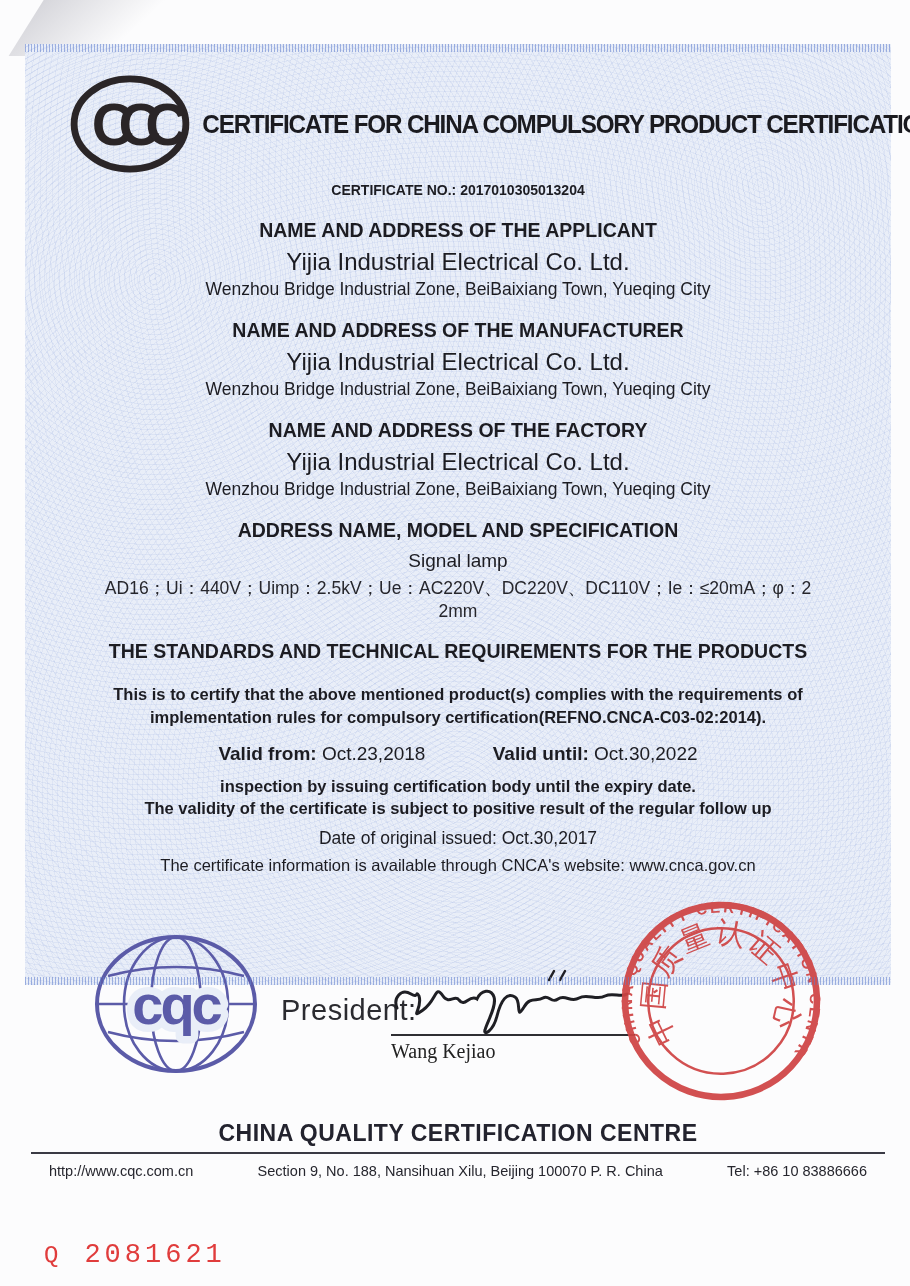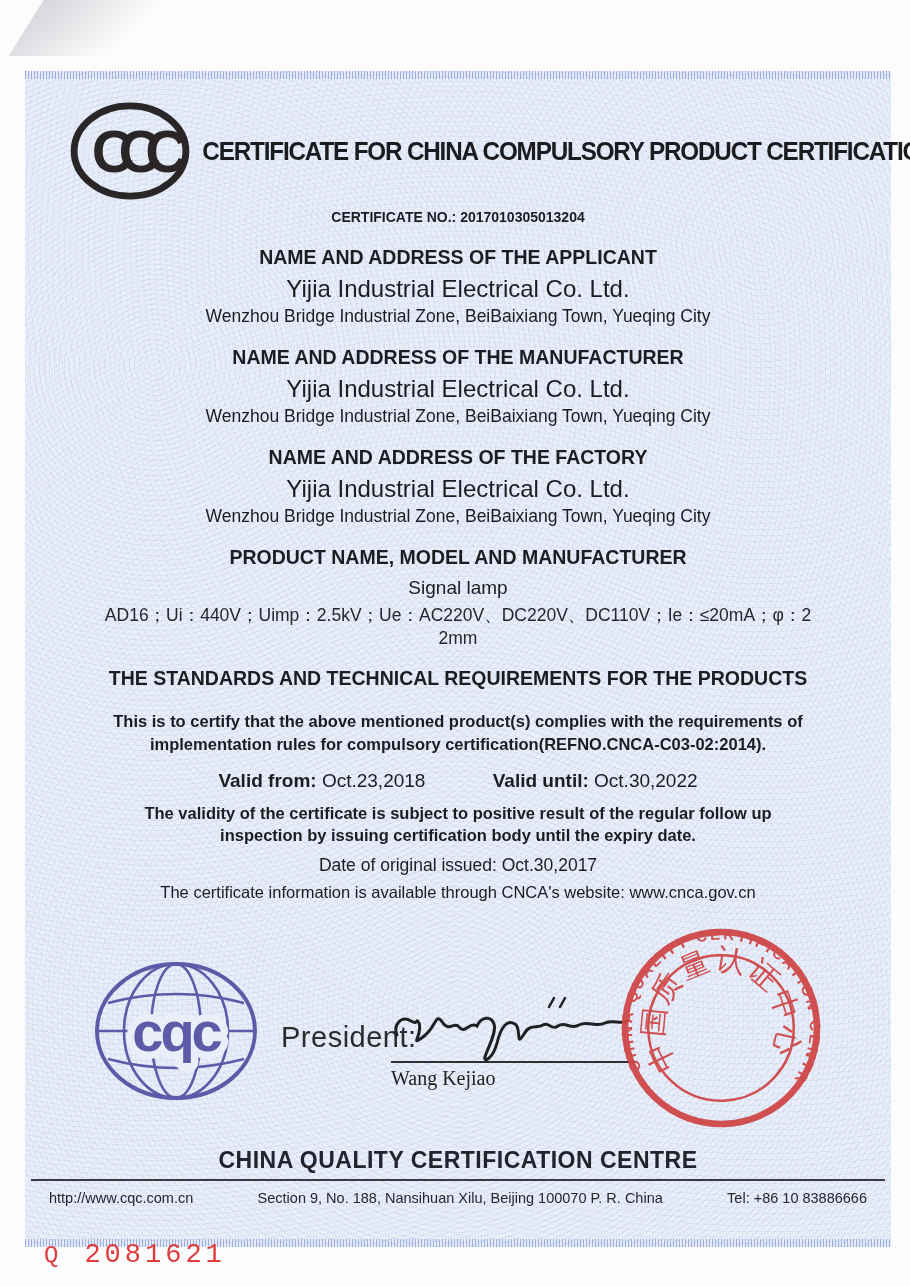--- a/index.html
+++ b/index.html
@@ -8,21 +8,21 @@
     background:#fcfcfd;
     font-family:"Liberation Sans",sans-serif;
     color:#1c1c22;
   }
   .scan-streak{
     position:absolute;left:28px;top:-6px;width:150px;height:62px;
     background:linear-gradient(115deg, rgba(125,125,140,.30), rgba(255,255,255,0) 70%);
     transform:skewX(-32deg);pointer-events:none;
   }
   .paper{
-    position:absolute;left:25px;top:71px;width:866px;height:1176px;
+    position:absolute;left:25px;top:44px;width:866px;height:941px;
     background-color:#e9eef8;
     background-image:
       repeating-radial-gradient(circle at 15% 25%, rgba(125,150,215,.12) 0 1px, rgba(0,0,0,0) 1px 5px),
       repeating-radial-gradient(circle at 85% 15%, rgba(125,150,215,.10) 0 1px, rgba(0,0,0,0) 1px 6px),
       repeating-radial-gradient(circle at 50% 80%, rgba(125,150,215,.10) 0 1px, rgba(0,0,0,0) 1px 5px);
   }
   .paper::before,.paper::after{
     content:"";position:absolute;left:0;right:0;height:8px;
     background:repeating-linear-gradient(90deg, rgba(95,125,205,.55) 0 1px, rgba(0,0,0,0) 1px 3px);
   }
@@ -106,21 +106,21 @@
       <div class="party-addr">Wenzhou Bridge Industrial Zone, BeiBaixiang Town, Yueqing City</div>
     </div>
 
     <div>
       <div class="sec-heading">NAME AND ADDRESS OF THE FACTORY</div>
       <div class="party-name">Yijia Industrial Electrical Co. Ltd.</div>
       <div class="party-addr">Wenzhou Bridge Industrial Zone, BeiBaixiang Town, Yueqing City</div>
     </div>
 
     <div>
-      <div class="sec-heading">PRODUCT NAME, MODEL AND MANUFACTURER</div>
+      <div class="sec-heading">ADDRESS NAME, MODEL AND SPECIFICATION</div>
       <div class="product-name">Signal lamp</div>
       <div class="spec">AD16；Ui：440V；Uimp：2.5kV；Ue：AC220V、DC220V、DC110V；Ie：≤20mA；φ：2</div>
       <div class="spec" style="margin-top:0">2mm</div>
     </div>
 
     <div>
       <div class="sec-heading" style="margin-top:16px">THE STANDARDS AND TECHNICAL REQUIREMENTS FOR THE PRODUCTS</div>
     </div>
 
     <div class="certify">
@@ -133,22 +133,22 @@
         <span class="valid-label">Valid from:</span>
         <span>Oct.23,2018</span>
       </span>
       <span class="valid-group">
         <span class="valid-label">Valid until:</span>
         <span>Oct.30,2022</span>
       </span>
     </div>
 
     <div class="validity-note">
+      <div>inspection by issuing certification body until the expiry date.</div>
       <div>The validity of the certificate is subject to positive result of the regular follow up</div>
-      <div>inspection by issuing certification body until the expiry date.</div>
     </div>
 
     <div class="orig-issue">Date of original issued: Oct.30,2017</div>
     <div class="cnca-note">The certificate information is available through CNCA's website: www.cnca.gov.cn</div>
   </div>
 
   <svg class="cqc-logo" viewBox="0 0 170 152">
     <g fill="none" stroke="#5b5ba8">
       <ellipse cx="85" cy="74" rx="79" ry="67" stroke-width="4"></ellipse>
       <ellipse cx="85" cy="74" rx="52" ry="67" stroke-width="2.6"></ellipse>

